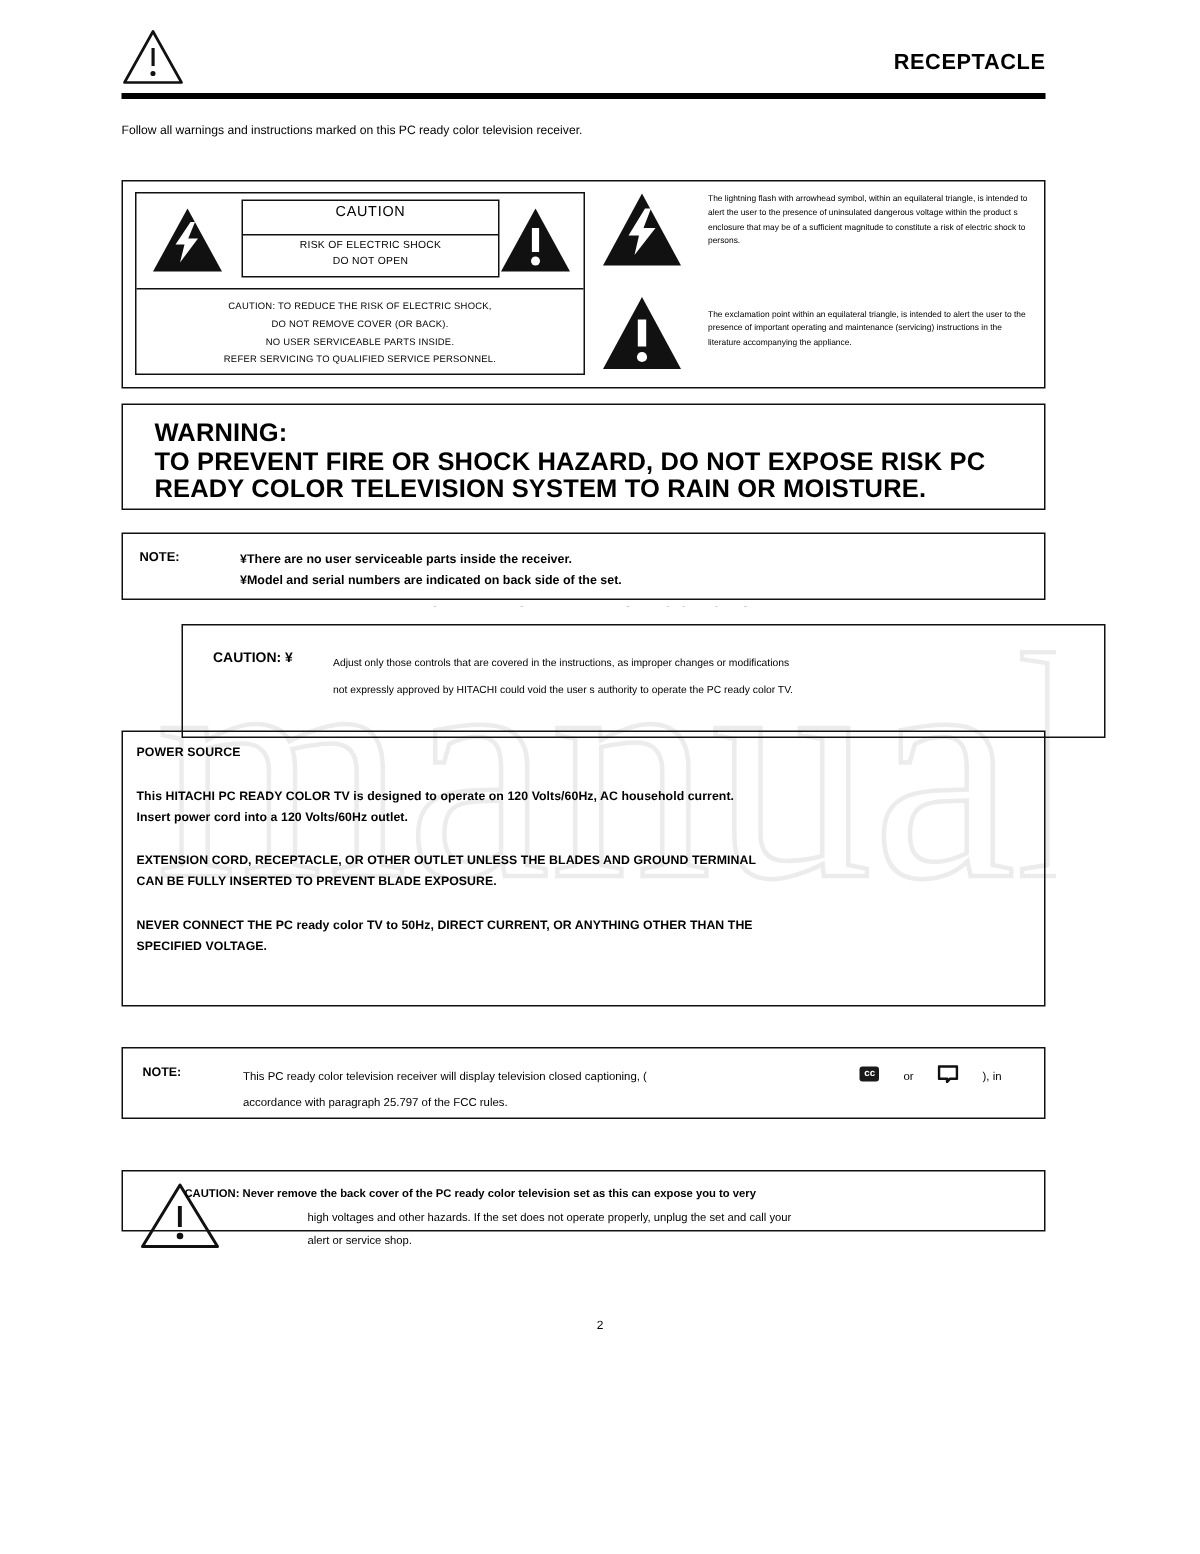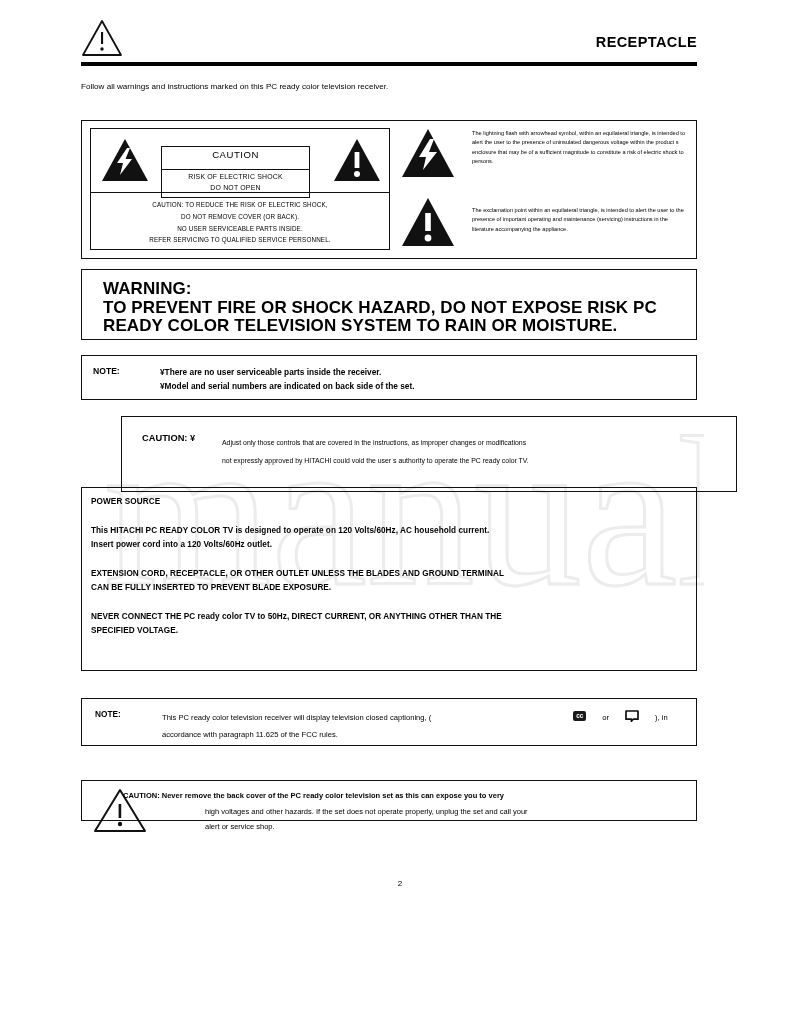--- a/index.html
+++ b/index.html
@@ -96,22 +96,22 @@
   .sl-top {
     position: absolute;
     left: 0; top: 0; right: 0; height: 64px;
     border-bottom: 1.3px solid #111;
     box-sizing: border-box;
   }
   .bolt-tri { position: absolute; left: 9px; top: 8px; width: 50px; height: 46px; }
   .excl-tri-sm { position: absolute; right: 7px; top: 8px; width: 50px; height: 46px; }
   .cc-frame {
     position: absolute;
-    left: 70px; top: 17px;
-    width: 149px; height: 52px;
+    left: 70px; top: 4px;
+    width: 172px; height: 52px;
     border: 1.2px solid #111;
     box-sizing: border-box;
   }
   .cc-title {
     position: absolute; left: 0; right: 0; top: 2px;
     text-align: center; font-size: 9.6px; letter-spacing: .5px;
   }
   .cc-div { position: absolute; left: 0; right: 0; top: 22px; height: 1.2px; background: #111; }
   .cc-sub {
     position: absolute; left: 0; right: 0; top: 25px;
@@ -399,21 +399,21 @@
   </div>
 
   <div class="box" id="note2-box">
     <div class="n2-label">NOTE:</div>
     <div class="n2-body">
       <div class="n2-line1">
         <span>This PC ready color television receiver will display television closed captioning, (</span><span class="sp-wide"></span><span class="icon-cc"></span><span class="sp-mid"></span><span>or</span><span class="sp-mid"></span><span class="icon-tv"><svg viewBox="0 0 14 12" xmlns="http://www.w3.org/2000/svg">
               <path d="M1 1 H13 V9.2 H8.2 L6.4 11.3 V9.2 H1 Z" fill="none" stroke="#111" stroke-width="1.7" stroke-linejoin="round"></path>
             </svg></span><span class="sp-mid"></span><span>), in</span>
       </div>
-      <div>accordance with paragraph 11.625 of the FCC rules.</div>
+      <div>accordance with paragraph 25.797 of the FCC rules.</div>
     </div>
   </div>
 
   <div class="box" id="bottom-box">
     <div class="bc-tri">
       <svg viewBox="0 0 54 46" xmlns="http://www.w3.org/2000/svg">
         <polygon points="27,3 52,44 2,44" fill="none" stroke="#111" stroke-width="2" stroke-linejoin="round"></polygon>
         <rect x="25.6" y="17" width="2.6" height="14" fill="#111"></rect>
         <circle cx="27" cy="37" r="2.2" fill="#111"></circle>
       </svg>

